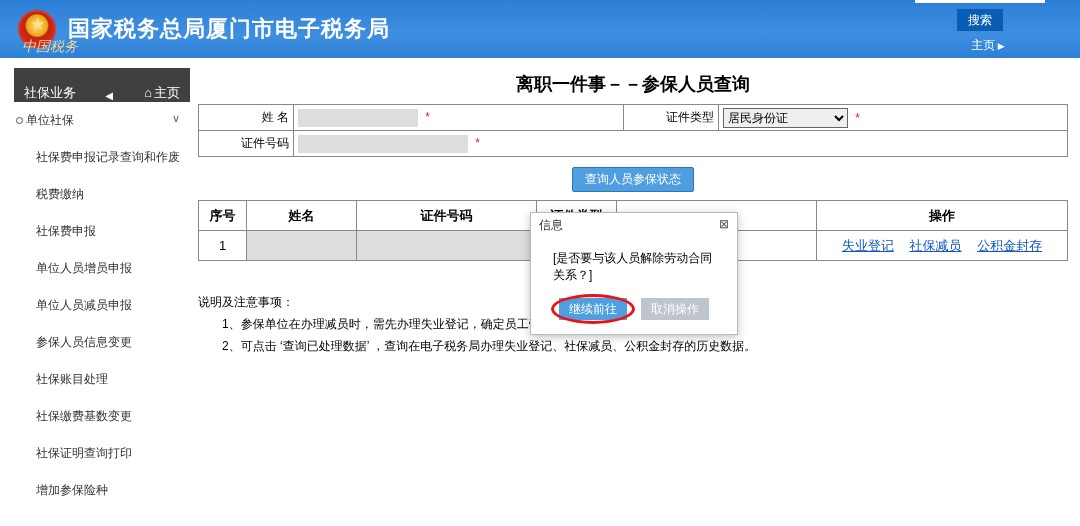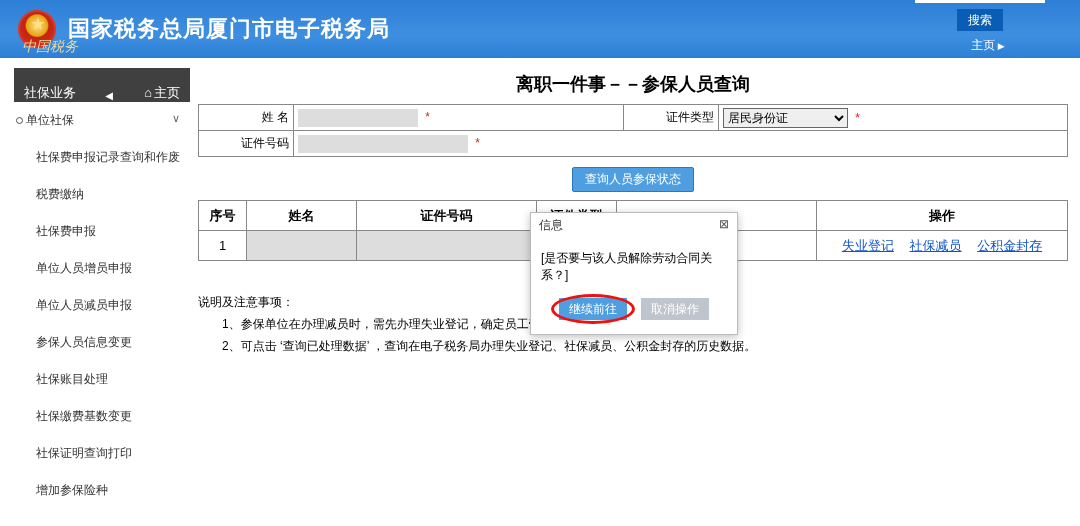--- a/index.html
+++ b/index.html
@@ -66,21 +66,21 @@
   .op-link { color:#1155cc; text-decoration:underline; margin:0 6px; cursor:pointer; }
   .notes { margin-top:30px; font-size:12px; line-height:22px; }
   .notes-title{ }
 
   .dialog {
     position:absolute; left:530px; top:212px; width:208px; background:#fff;
     border:1px solid #bbb; box-shadow:0 2px 8px rgba(0,0,0,0.25); z-index:50; font-size:12px;
   }
   .dlg-title { display:flex; justify-content:space-between; padding:4px 8px; color:#333;}
   .dlg-close { cursor:pointer; font-family:Arial; color:#555;}
-  .dlg-body { padding:12px 10px 4px; }
+  .dlg-body { padding:12px 22px 4px; }
   .dlg-btns { display:flex; gap:14px; justify-content:center; padding:10px 0 14px; position:relative;}
   .dlg-btn {
     width:68px; height:22px; background:#4f9fe0; color:#fff; border:none; font-size:12px; cursor:pointer;
   }
   .dlg-btn.cancel { background:#bfc5cc; }
   .red-ring {
     position:absolute; width:84px; height:30px; border:3px solid #e11; border-radius:50%/50%;
     left:20px; top:6px; pointer-events:none;
   }
 </style>

